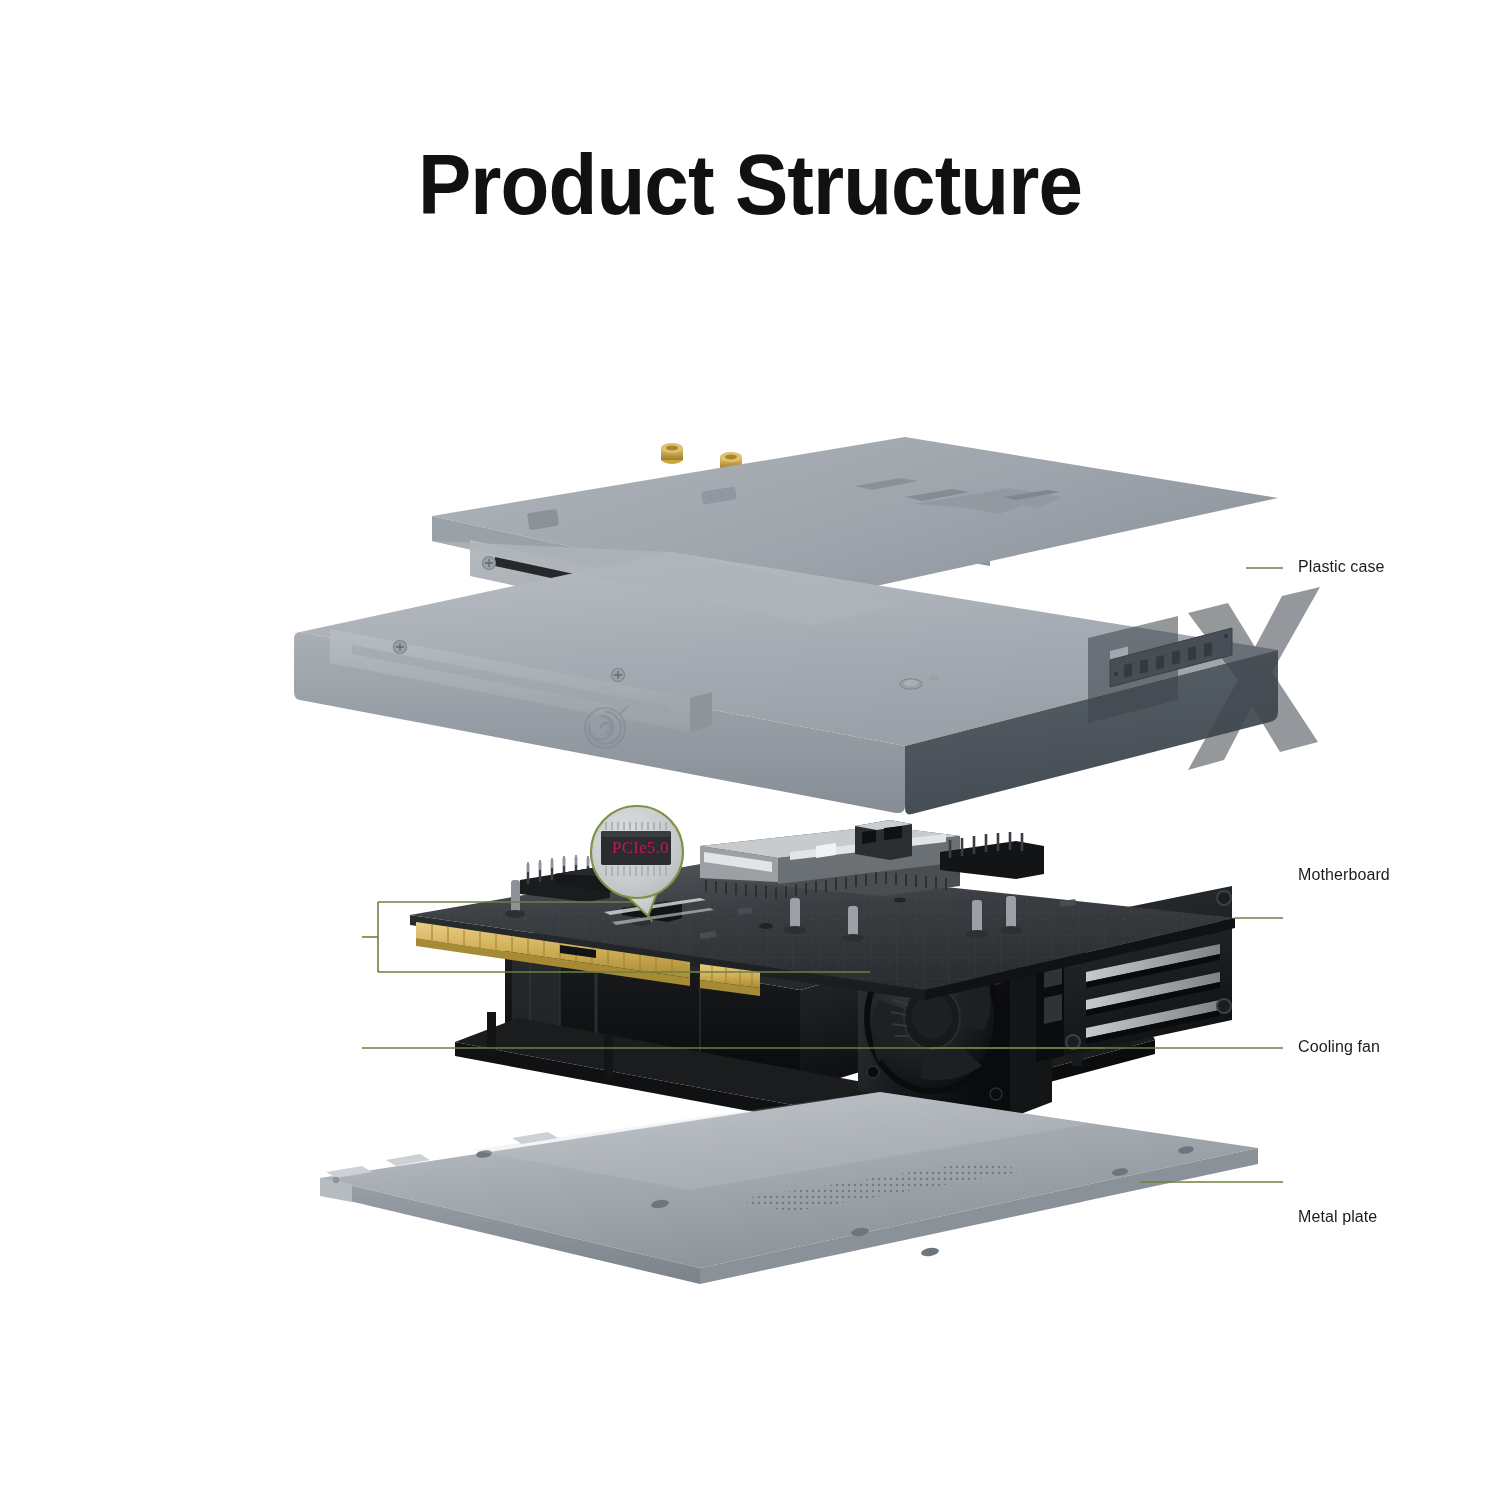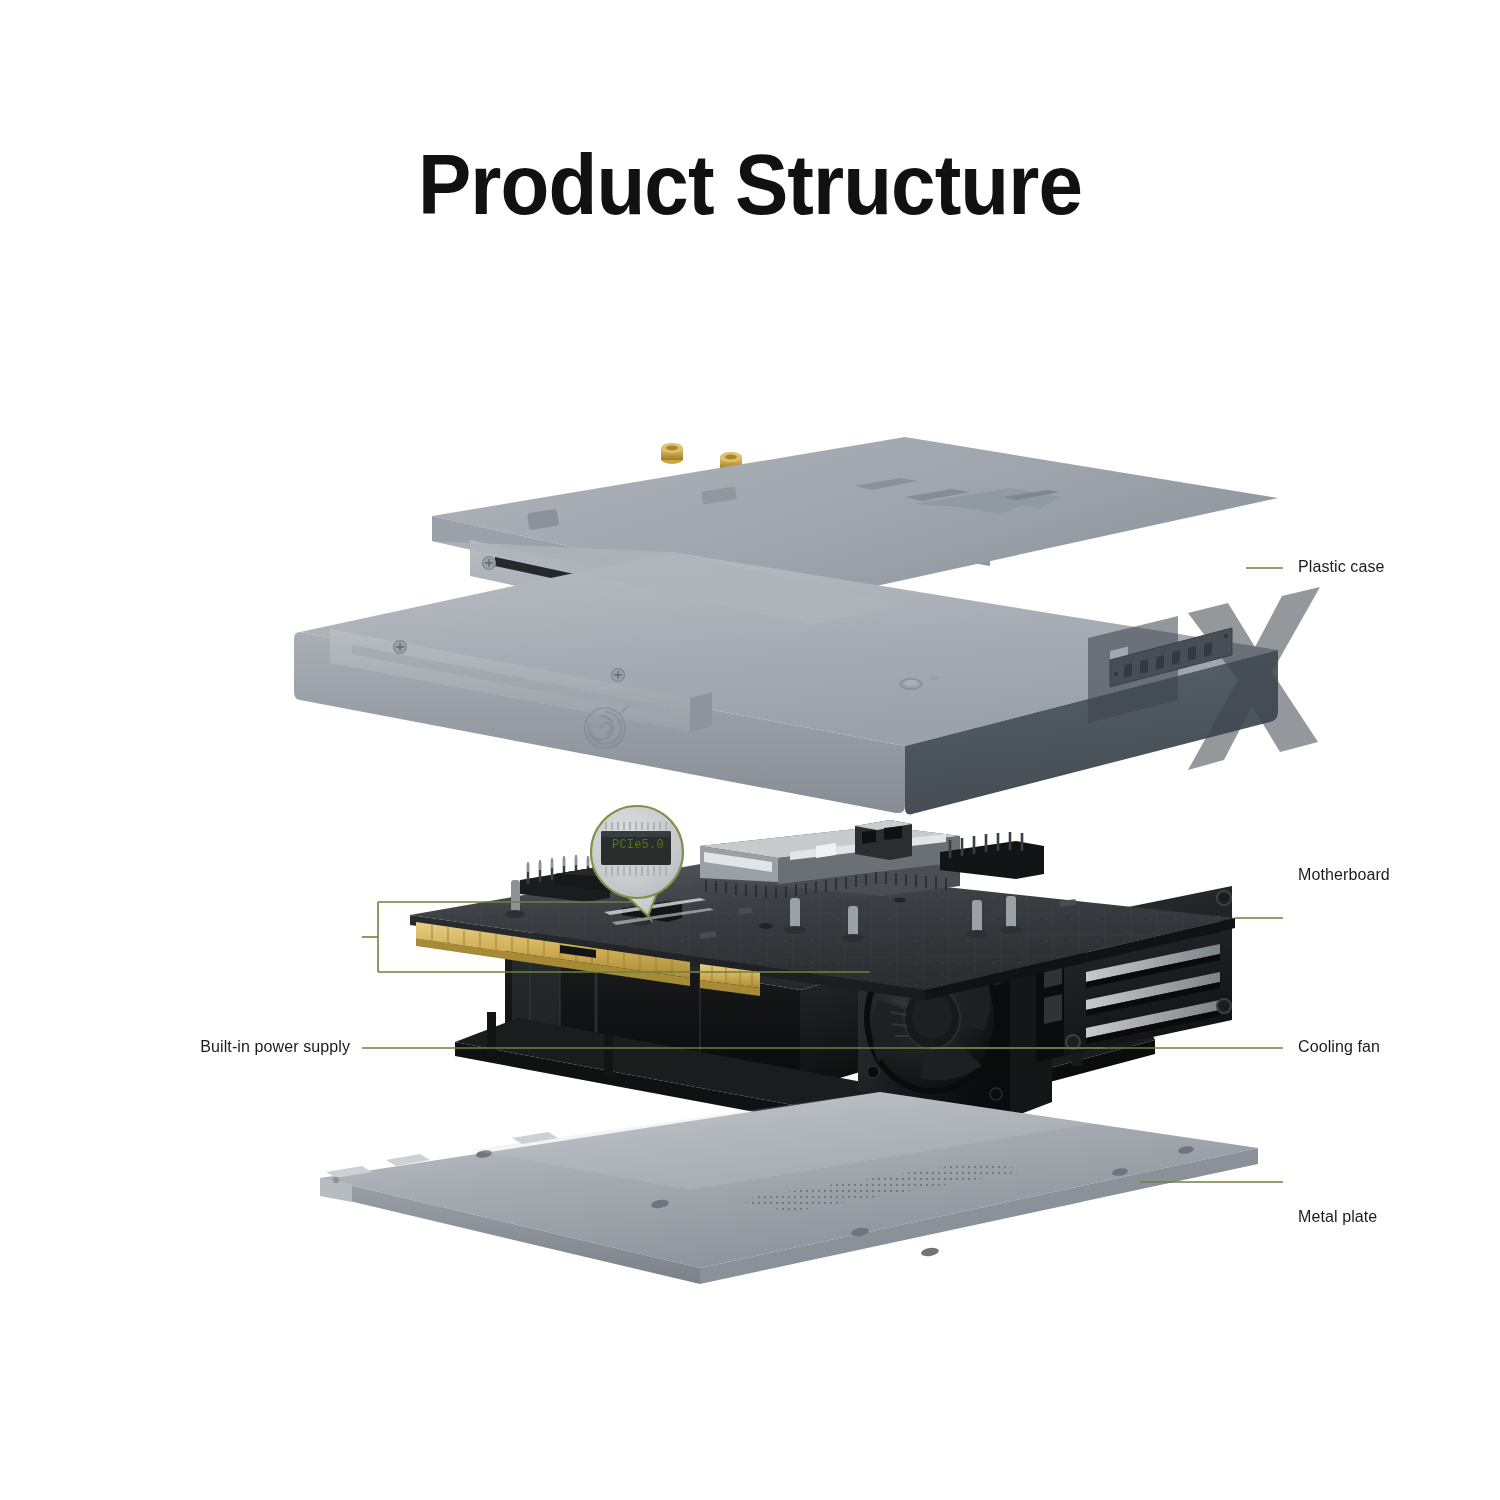--- a/index.html
+++ b/index.html
@@ -35,25 +35,25 @@
     white-space:nowrap;
     line-height:1.42;
     letter-spacing:0.1px;
   }
   .callout-label.right{ text-align:left; }
   .callout-label.left{ text-align:right; }
   .callout-label.two-line{ white-space:normal; width:340px; }
 
   .chip-bubble-text{
     position:absolute;
-    font-size:12px;
-    color:#4d7c0f;
+    font-size:17px;
+    color:#be185d;
     letter-spacing:0.2px;
     white-space:nowrap;
-    font-family:Liberation Mono, monospace;
+    font-family:Liberation Serif, serif;
   }
 </style>
 </head>
 <body>
 
 <div id="stage">
 
   <div class="page-title">Product Structure</div>
 
   <svg id="art" width="1500" height="1500" viewBox="0 0 1500 1500">
@@ -523,18 +523,17 @@
   </svg>
 
   <div class="callout-label right" style="left:1298px; top:556px;">Plastic case</div>
 
   <div class="callout-label right" style="left:1298px; top:864px;">Motherboard</div>
 
   <div class="callout-label right" style="left:1298px; top:1036px;">Cooling fan</div>
 
   <div class="callout-label right" style="left:1298px; top:1170px;margin-top:36px;">Metal plate</div>
 
-  <div class="callout-label left" style="left:0px; top:1036px; width:350px;">Built-in power supply</div>
 
 
   <div class="chip-bubble-text" style="left:612px; top:838px;">PCIe5.0</div>
 
 </div>
 
 </body></html>

